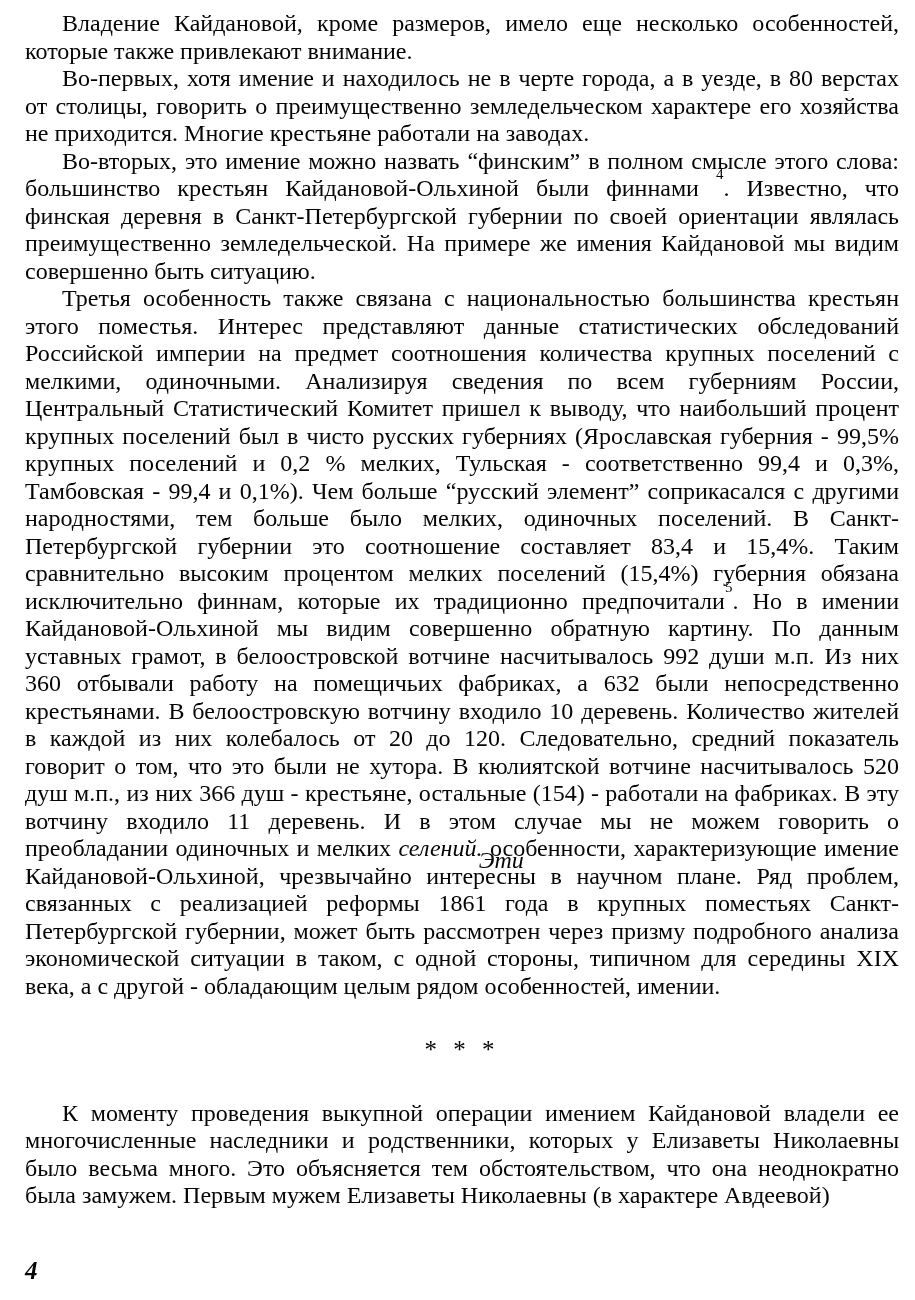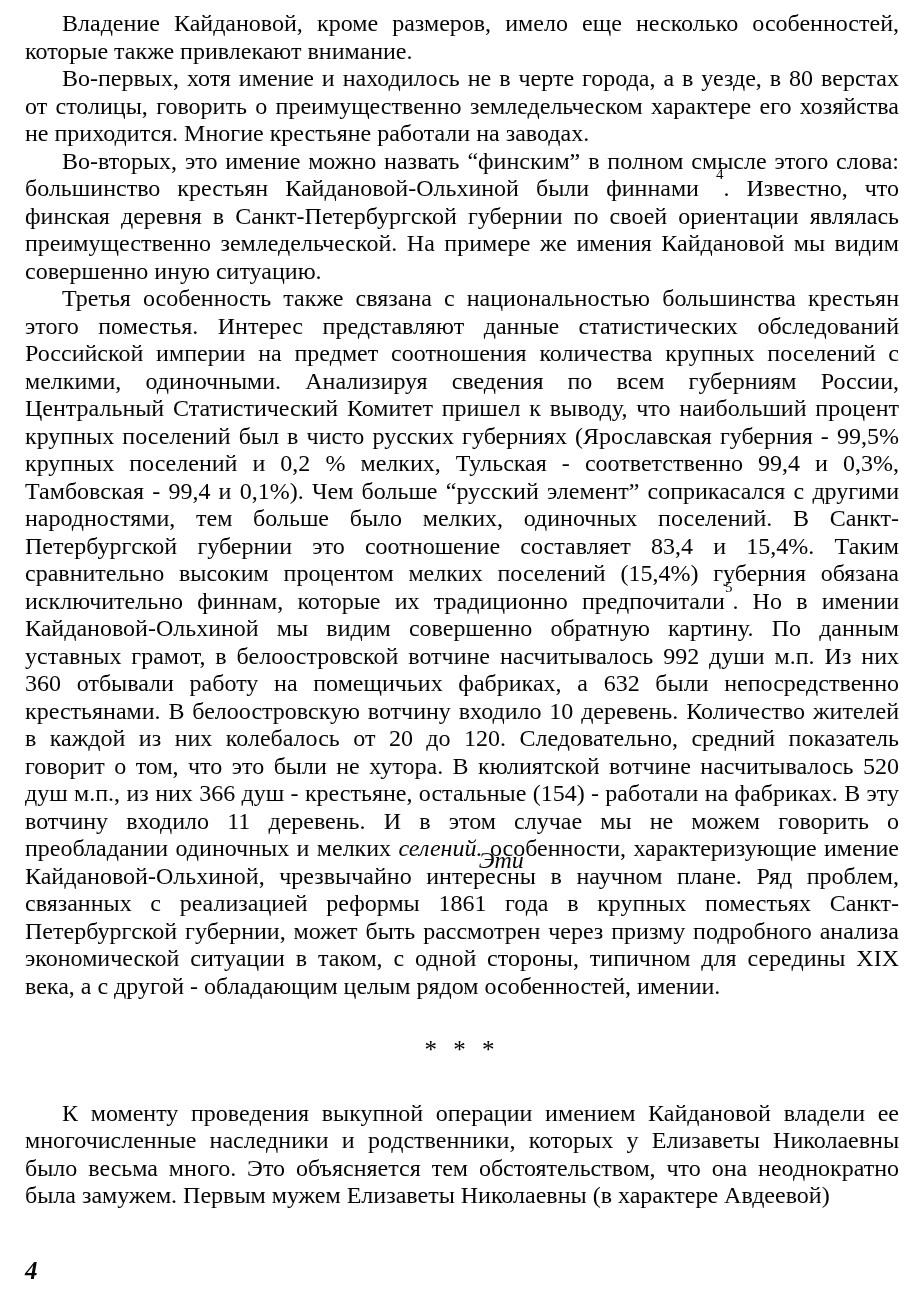--- a/index.html
+++ b/index.html
@@ -52,21 +52,21 @@
 </head>
 <body>
 
 <div class="page">
 
   <p class="para">Владение Кайдановой, кроме размеров, имело еще несколько особенностей, которые также привлекают внимание.</p>
 
   <p class="para">Во-первых, хотя имение и находилось не в черте города, а в уезде, в 80 верстах от столицы, говорить о преимущественно земледельческом характере его хозяйства не приходится. Многие крестьяне работали на заводах.</p>
 
   <p class="para">
-    <span>Во-вторых, это имение можно назвать “финским” в полном смысле этого слова: большинство крестьян Кайдановой-Ольхиной были финнами </span><sup class="fnref">4</sup><span>. Известно, что финская деревня в Санкт-Петербургской губернии по своей ориентации являлась преимущественно земледельческой. На примере же имения Кайдановой мы видим совершенно иную ситуацию.</span>
+    <span>Во-вторых, это имение можно назвать “финским” в полном смысле этого слова: большинство крестьян Кайдановой-Ольхиной были финнами </span><sup class="fnref">4</sup><span>. Известно, что финская деревня в Санкт-Петербургской губернии по своей ориентации являлась преимущественно земледельческой. На примере же имения Кайдановой мы видим совершенно быть ситуацию.</span>
   </p>
 
   <p class="para">
     <span>Третья особенность также связана с национальностью большинства крестьян этого поместья. Интерес представляют данные статистических обследований Российской империи на предмет соотношения количества крупных поселений с мелкими, одиночными. Анализируя сведения по всем губерниям России, Центральный Статистический Комитет пришел к выводу, что наибольший процент крупных поселений был в чисто русских губерниях (Ярославская губерния - 99,5% крупных поселений и 0,2 % мелких, Тульская - соответственно 99,4 и 0,3%, Тамбовская - 99,4 и 0,1%). Чем больше “русский элемент” соприкасался с другими народностями, тем больше было мелких, одиночных поселений. В Санкт-Петербургской губернии это соотношение составляет 83,4 и 15,4%. Таким сравнительно высоким процентом мелких поселений (15,4%) губерния обязана исключительно финнам, которые их традиционно предпочитали</span><sup class="fnref">5</sup><span>. Но в имении Кайдановой-Ольхиной мы видим совершенно обратную картину. По данным уставных грамот, в белоостровской вотчине насчитывалось 992 души м.п. Из них 360 отбывали работу на помещичьих фабриках, а 632 были непосредственно крестьянами. В белоостровскую вотчину входило 10 деревень. Количество жителей в каждой из них колебалось от 20 до 120. Следовательно, средний показатель говорит о том, что это были не хутора. В кюлиятской вотчине насчитывалось 520 душ м.п., из них 366 душ - крестьяне, остальные (154) - работали на фабриках. В эту вотчину входило 11 деревень. И в этом случае мы не можем говорить о преобладании одиночных и мелких </span><span class="overlap-wrap"><span>селений.</span><span class="overprint">Эти</span></span><span> особенности, характеризующие имение Кайдановой-Ольхиной, чрезвычайно интересны в научном плане. Ряд проблем, связанных с реализацией реформы 1861 года в крупных поместьях Санкт-Петербургской губернии, может быть рассмотрен через призму подробного анализа экономической ситуации в таком, с одной стороны, типичном для середины XIX века, а с другой - обладающим целым рядом особенностей, имении.</span>
   </p>
 
   <div class="divider">* * *</div>
 
   <p class="para">К моменту проведения выкупной операции имением Кайдановой владели ее многочисленные наследники и родственники, которых у Елизаветы Николаевны было весьма много. Это объясняется тем обстоятельством, что она неоднократно была замужем. Первым мужем Елизаветы Николаевны (в характере Авдеевой)</p>
 

